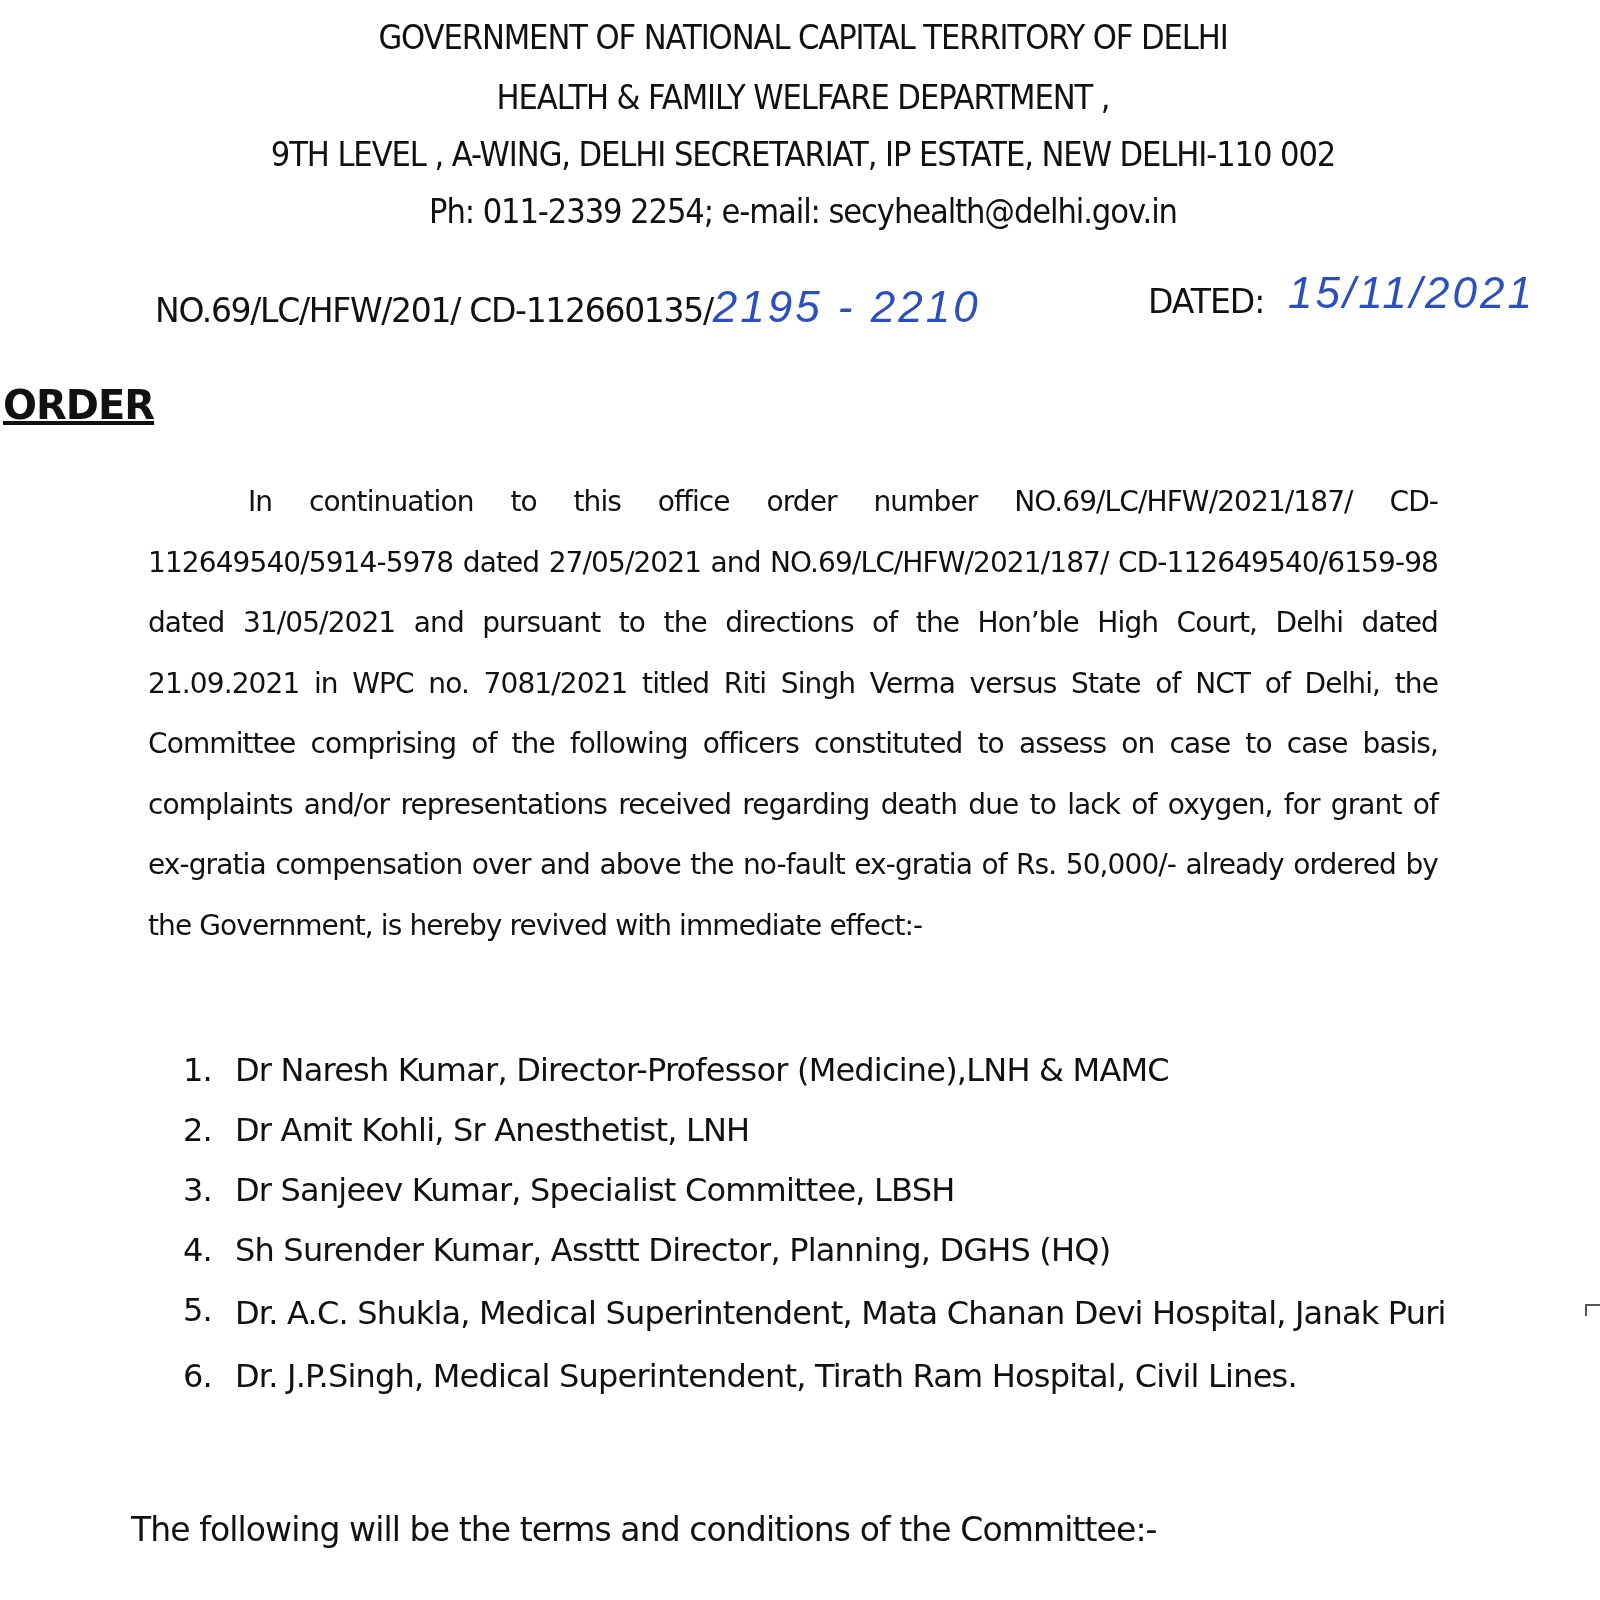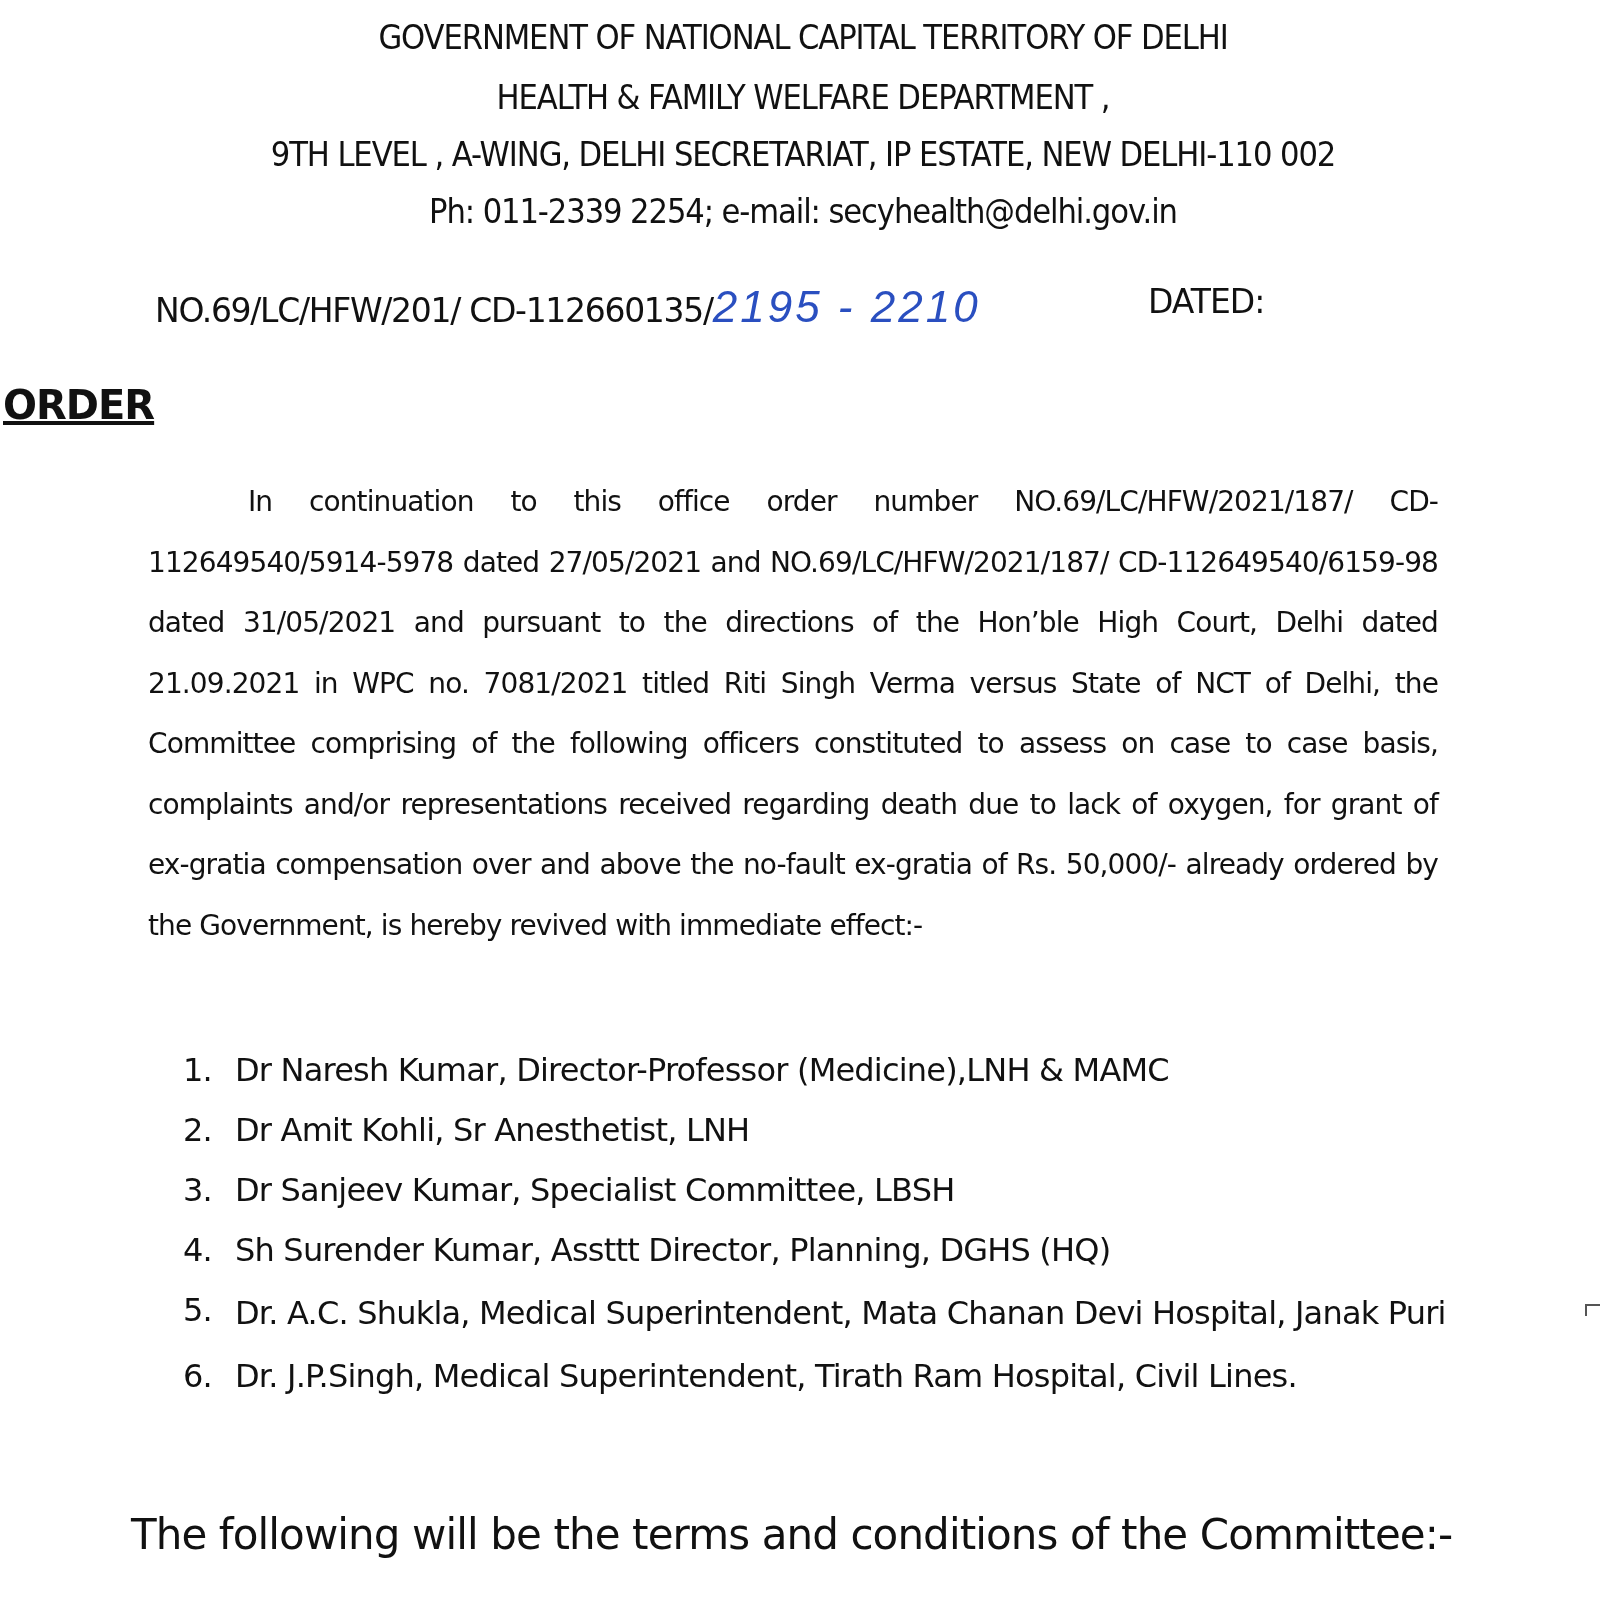--- a/index.html
+++ b/index.html
@@ -44,21 +44,21 @@
     margin: 0; padding: 0; list-style: none;
   }
   .members li {
     font-size: 32px; line-height: 60px; letter-spacing: -0.8px;
     display: flex;
   }
   .members .num { width: 52px; flex: none; }
   .members .txt { flex: 1; text-align: justify; }
   .members li.two-line .txt { line-height: 66px; }
   .closing {
-    position: absolute; left: 128px; top: 1510px; font-size: 42px;
+    position: absolute; left: 128px; top: 1510px; font-size: 33px;
     letter-spacing: -0.9px; white-space: nowrap;
   }
   .corner-mark {
     position: absolute; right: 0; bottom: 0; width: 16px; height: 10px;
     border-top: 2px solid #555; border-left: 2px solid #555;
   }
 </style>
 </head>
 <body>
 
@@ -67,20 +67,21 @@
   <div class="hdr-line" style="top:18px">GOVERNMENT OF NATIONAL CAPITAL TERRITORY OF DELHI</div>
   <div class="hdr-line" style="top:78px">HEALTH &amp; FAMILY WELFARE DEPARTMENT ,</div>
   <div class="hdr-line" style="top:135px">9TH LEVEL , A-WING, DELHI SECRETARIAT, IP ESTATE, NEW DELHI-110 002</div>
   <div class="hdr-line" style="top:192px">Ph: 011-2339 2254; e-mail: secyhealth@delhi.gov.in</div>
 
   <div class="refline">
     <span>NO.69/LC/HFW/201/ CD-112660135/</span><span class="hand">2195 - 2210</span>
   </div>
 
   <div class="dated">DATED:</div>
+  <div class="hand hand-date">15/11/2021</div>
 
   <div class="order-title">ORDER</div>
 
   <div class="para">In continuation to this office order number NO.69/LC/HFW/2021/187/ CD-112649540/5914-5978 dated 27/05/2021 and NO.69/LC/HFW/2021/187/ CD-112649540/6159-98 dated 31/05/2021 and pursuant to the directions of the Hon’ble High Court, Delhi dated 21.09.2021 in WPC no. 7081/2021 titled Riti Singh Verma versus State of NCT of Delhi, the Committee comprising of  the following officers constituted to assess on case to case basis, complaints and/or representations  received regarding death due to lack of oxygen, for grant of ex-gratia compensation over and above the no-fault ex-gratia of Rs. 50,000/- already ordered by the Government, is hereby revived with immediate effect:-</div>
 
   <ul class="members">
     <li>
         <span class="num">1.</span>
         <span class="txt">Dr Naresh Kumar, Director-Professor (Medicine),LNH &amp; MAMC</span>
       </li>

